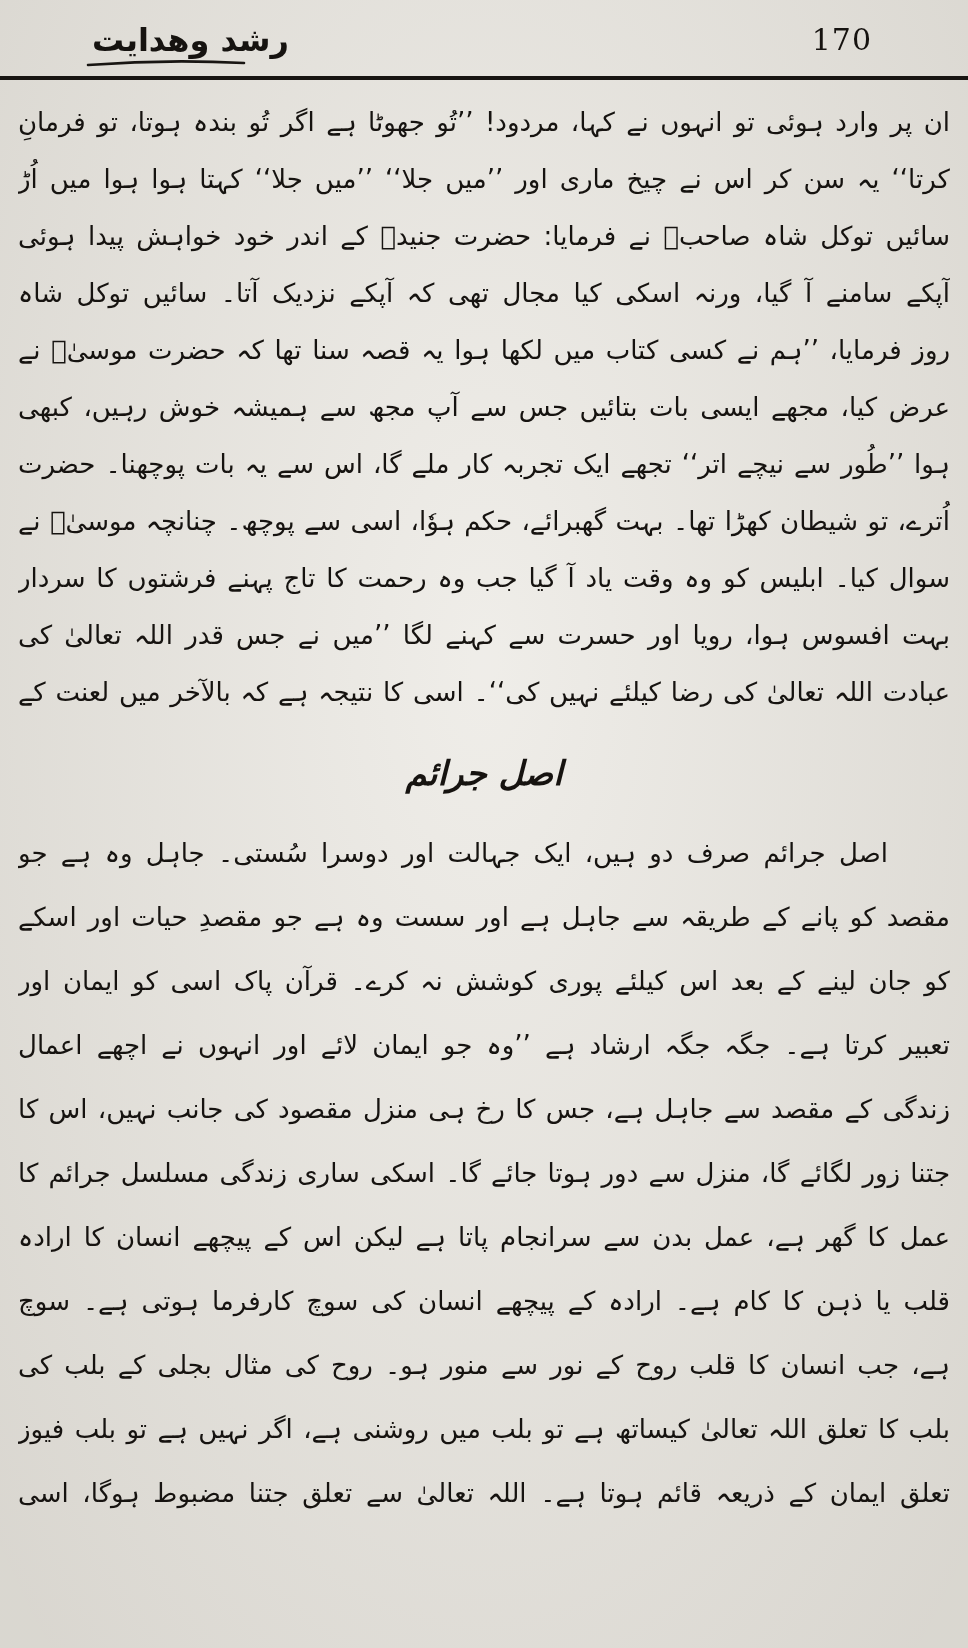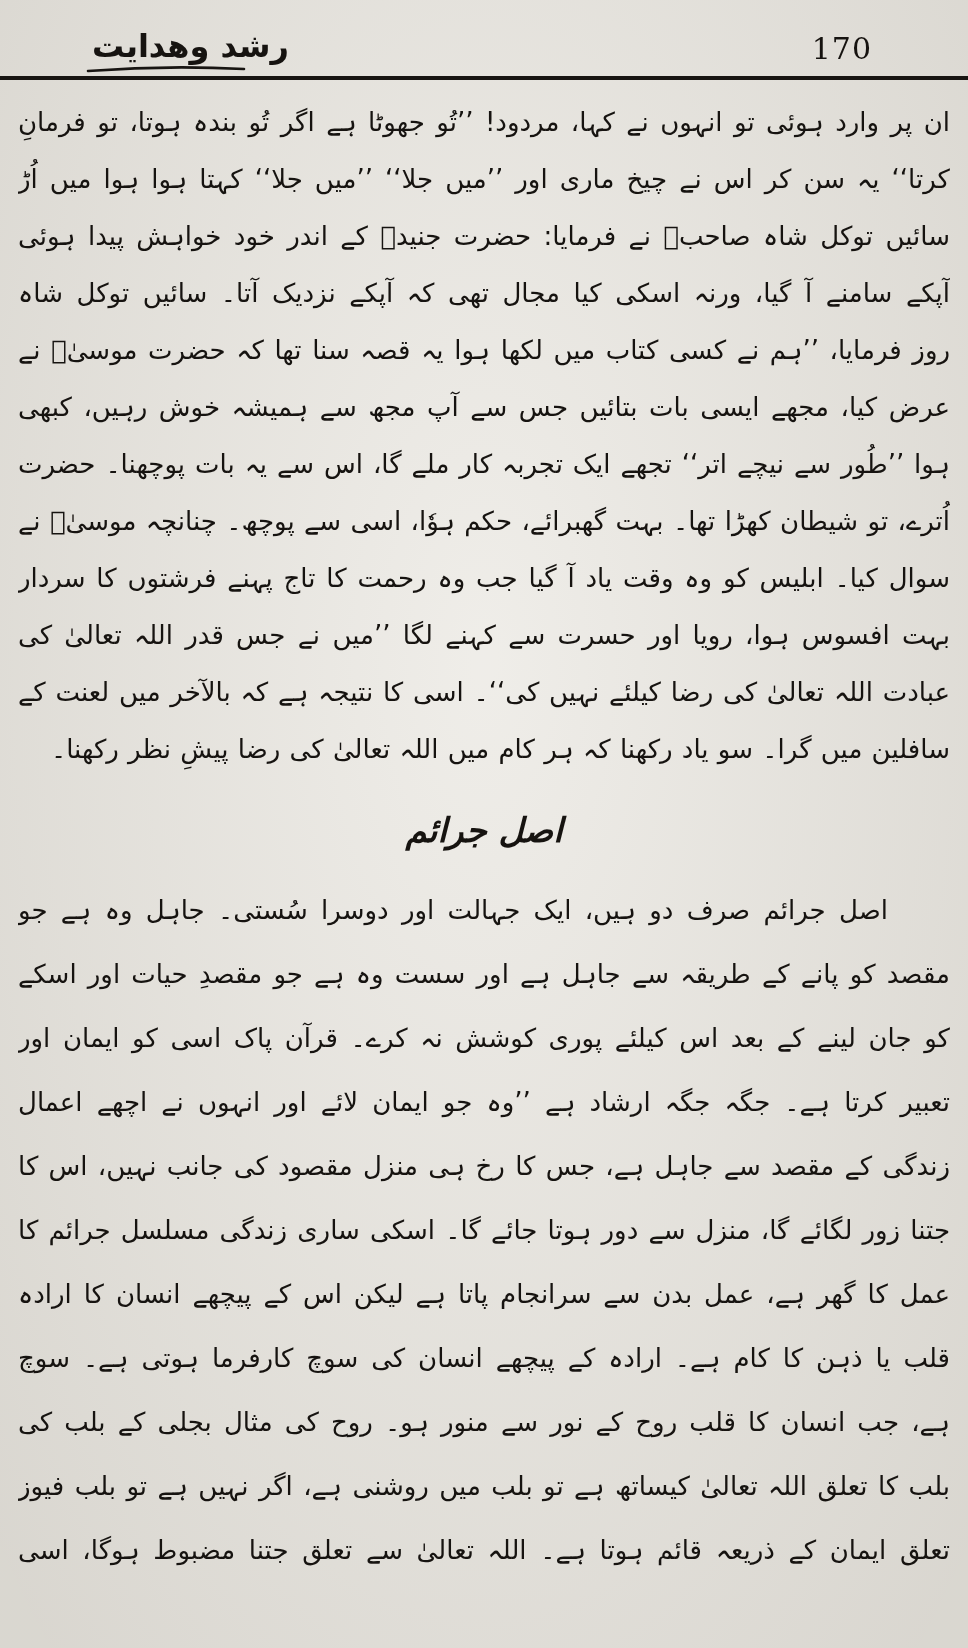--- a/index.html
+++ b/index.html
@@ -19,21 +19,21 @@
   .page {
     width: 100%;
     height: 100%;
     box-sizing: border-box;
   }
   
   .header {
     direction: ltr;
     display: flex;
     justify-content: space-between;
-    align-items: flex-end;
+    align-items: center;
     padding: 14px 96px 0 92px;
     height: 52px;
     box-sizing: content-box;
   }
   .title-wrap {
     position: relative;
     display: inline-block;
   }
   .book-title {
     direction: rtl;
@@ -110,21 +110,20 @@
       <div class="line">کرتا‘‘ یہ سن کر اس نے چیخ ماری اور ’’میں جلا‘‘ ’’میں جلا‘‘ کہتا ہوا ہوا میں اُڑ گیا۔ بعد ازاں</div>
       <div class="line">سائیں توکل شاہ صاحبؒ نے فرمایا: حضرت جنیدؒ کے اندر خود خواہش پیدا ہوئی تھی اس لئے ابلیس</div>
       <div class="line">آپکے سامنے آ گیا، ورنہ اسکی کیا مجال تھی کہ آپکے نزدیک آتا۔ سائیں توکل شاہ صاحبؒ نے ایک</div>
       <div class="line">روز فرمایا، ’’ہم نے کسی کتاب میں لکھا ہوا یہ قصہ سنا تھا کہ حضرت موسیٰؑ نے اللہ تعالیٰ کی جناب میں</div>
       <div class="line">عرض کیا، مجھے ایسی بات بتائیں جس سے آپ مجھ سے ہمیشہ خوش رہیں، کبھی ناراض نہ ہوں۔ حکم</div>
       <div class="line">ہوا ’’طُور سے نیچے اتر‘‘ تجھے ایک تجربہ کار ملے گا، اس سے یہ بات پوچھنا۔ حضرت موسیٰؑ طُور سے</div>
       <div class="line">اُترے، تو شیطان کھڑا تھا۔ بہت گھبرائے، حکم ہوٗا، اسی سے پوچھ۔ چنانچہ موسیٰؑ نے اس سے یہی</div>
       <div class="line">سوال کیا۔ ابلیس کو وہ وقت یاد آ گیا جب وہ رحمت کا تاج پہنے فرشتوں کا سردار بنا ہوٗا تھا۔ اسے</div>
       <div class="line">بہت افسوس ہوا، رویا اور حسرت سے کہنے لگا ’’میں نے جس قدر اللہ تعالیٰ کی عبادت کی بھی کوئی</div>
       <div class="line">عبادت اللہ تعالیٰ کی رضا کیلئے نہیں کی‘‘۔ اسی کا نتیجہ ہے کہ بالآخر میں لعنت کے طوق کیساتھ اسفل</div>
-      <div class="line last-of-para">سافلین میں گرا۔ سو یاد رکھنا کہ ہر کام میں اللہ تعالیٰ کی رضا پیشِ نظر رکھنا۔</div>
     </div>
 
     <div class="section-heading">اصل جرائم</div>
 
     <div class="p2">
       <div class="line indent-first">اصل جرائم صرف دو ہیں، ایک جہالت اور دوسرا سُستی۔ جاہل وہ ہے جو زندگی کے</div>
       <div class="line">مقصد کو پانے کے طریقہ سے جاہل ہے اور سست وہ ہے جو مقصدِ حیات اور اسکے حصول کے طریقہ</div>
       <div class="line">کو جان لینے کے بعد اس کیلئے پوری کوشش نہ کرے۔ قرآن پاک اسی کو ایمان اور اچھے اعمال سے</div>
       <div class="line">تعبیر کرتا ہے۔ جگہ جگہ ارشاد ہے ’’وہ جو ایمان لائے اور انہوں نے اچھے اعمال کئے‘‘۔ جو شخص</div>
       <div class="line">زندگی کے مقصد سے جاہل ہے، جس کا رخ ہی منزل مقصود کی جانب نہیں، اس کا ہر عمل غلط ہوگا، وہ</div>

